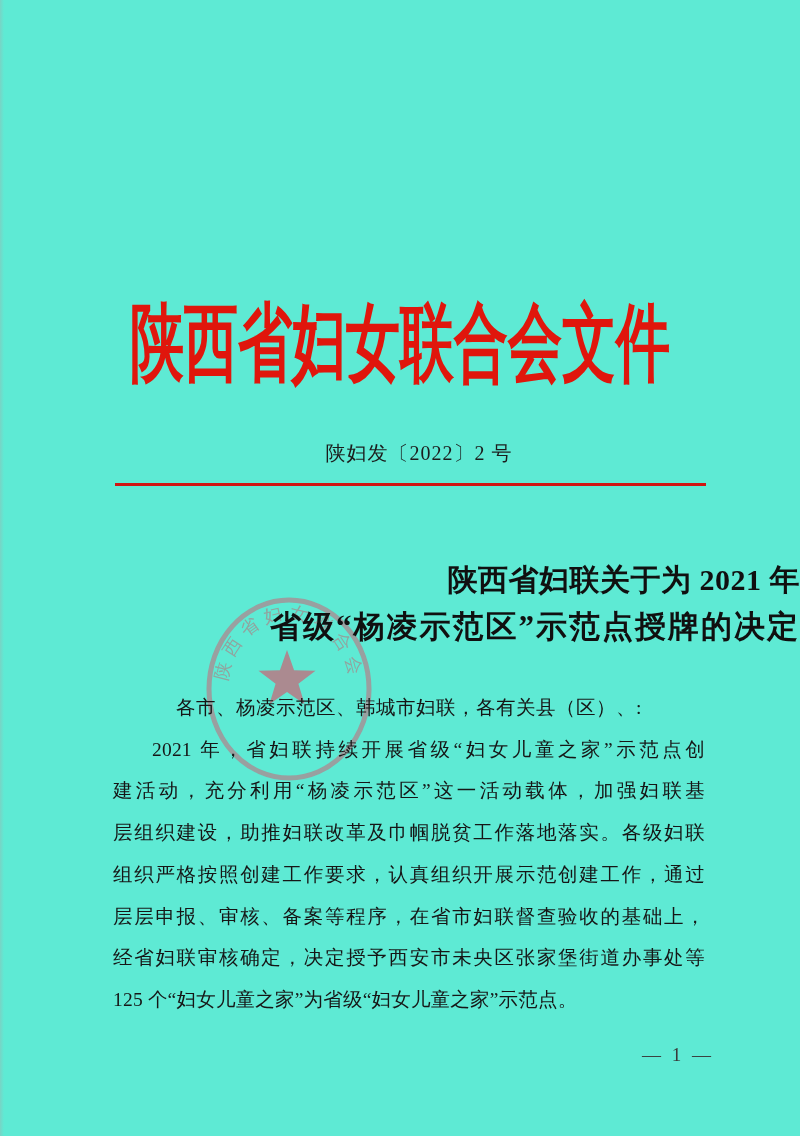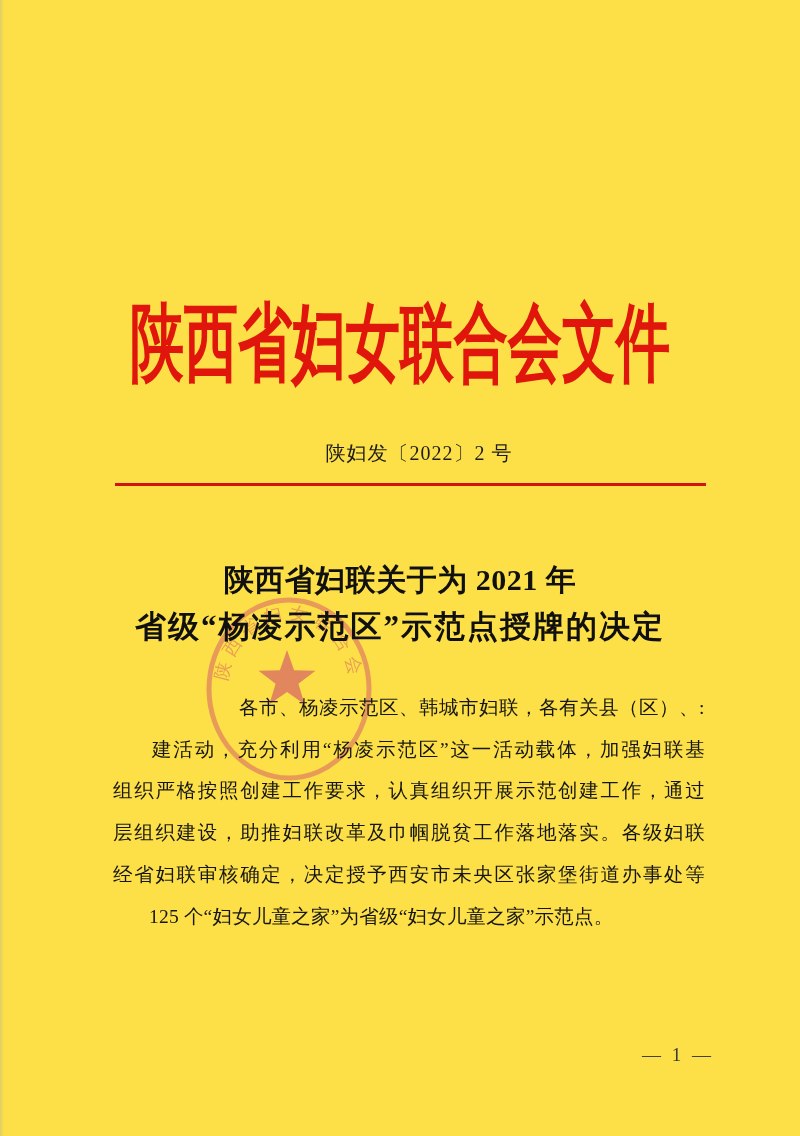--- a/index.html
+++ b/index.html
@@ -5,21 +5,21 @@
   html, body { margin: 0; padding: 0; }
   body {
     width: 800px; height: 1136px;
     background: #ffffff;
     font-family: "Liberation Serif", "DejaVu Serif", serif;
     overflow: hidden;
   }
   .page {
     position: relative;
     width: 800px; height: 1136px;
-    background: #fde047;
+    background: #5eead4;
   }
   
   .scan-edge {
     position: absolute; left: 0; top: 0;
     width: 4px; height: 100%;
     background: linear-gradient(to right, rgba(170,170,170,0.35), rgba(170,170,170,0));
   }
   
   .org-title {
     position: absolute; top: 316px; left: 0; width: 100%;
@@ -40,51 +40,50 @@
     letter-spacing: 1px;
     padding-left: 19px;
   }
   .red-rule {
     position: absolute; top: 483px; left: 115px;
     width: 591px; height: 3px;
     background: #d01511;
   }
   .doc-title {
     position: absolute; top: 556px; left: 0; width: 100%;
-    text-align: center;
+    text-align: right;
     font-weight: bold;
     color: #101010;
     z-index: 2;
   }
   .doc-title .t1 { font-size: 30px; line-height: 47px; letter-spacing: 0.5px; }
   .doc-title .t2 { font-size: 31px; line-height: 47px; letter-spacing: 2px; }
   .seal {
     position: absolute; left: 203px; top: 594px;
     width: 172px; height: 190px;
     z-index: 1;
   }
   .body-block {
     position: absolute; top: 687px; left: 113px;
     width: 592px;
     font-size: 19.5px;
     line-height: 41.7px;
     color: #161616;
     z-index: 2;
   }
-  .salutation { text-align: right; letter-spacing: 0.5px; }
+  .salutation { text-align: center; letter-spacing: 0.5px; }
   .body-lines .body-line {
     text-align: justify;
     text-align-last: justify;
     letter-spacing: 0.2px;
   }
   .body-lines .body-line:first-child { text-indent: 2em; }
   .body-lines .body-line:last-child {
     text-align: center;
     text-align-last: left;
-    margin-left: 36px;
   }
   .page-number {
     position: absolute; top: 1044px; right: 86px;
     font-size: 19px; line-height: 22px;
     letter-spacing: 3px;
     color: #3a3a3a;
     z-index: 2;
   }
 </style>
 </head>
@@ -112,23 +111,25 @@
       <path id="sealArc" d="M 24 95 A 62 70 0 0 1 148 95" fill="none"></path>
     </defs>
     <text font-size="18" fill="#cd505f" opacity="0.45" letter-spacing="6">
       <textPath href="#sealArc" startOffset="50%" text-anchor="middle">陕西省妇女联合会</textPath>
     </text>
   </svg>
 
   <div class="body-block">
     <div class="salutation">各市、杨凌示范区、韩城市妇联，各有关县（区）、:</div>
     <div class="body-lines">
+        <div class="body-line">2021 年，省妇联持续开展省级“妇女儿童之家”示范点创</div>
         <div class="body-line">建活动，充分利用“杨凌示范区”这一活动载体，加强妇联基</div>
+        <div class="body-line">层组织建设，助推妇联改革及巾帼脱贫工作落地落实。各级妇联</div>
         <div class="body-line">组织严格按照创建工作要求，认真组织开展示范创建工作，通过</div>
-        <div class="body-line">层组织建设，助推妇联改革及巾帼脱贫工作落地落实。各级妇联</div>
+        <div class="body-line">层层申报、审核、备案等程序，在省市妇联督查验收的基础上，</div>
         <div class="body-line">经省妇联审核确定，决定授予西安市未央区张家堡街道办事处等</div>
         <div class="body-line">125 个“妇女儿童之家”为省级“妇女儿童之家”示范点。</div>
       </div>
   </div>
 
   <div class="page-number">— 1 —</div>
 
 </div>
 
 </body></html>

